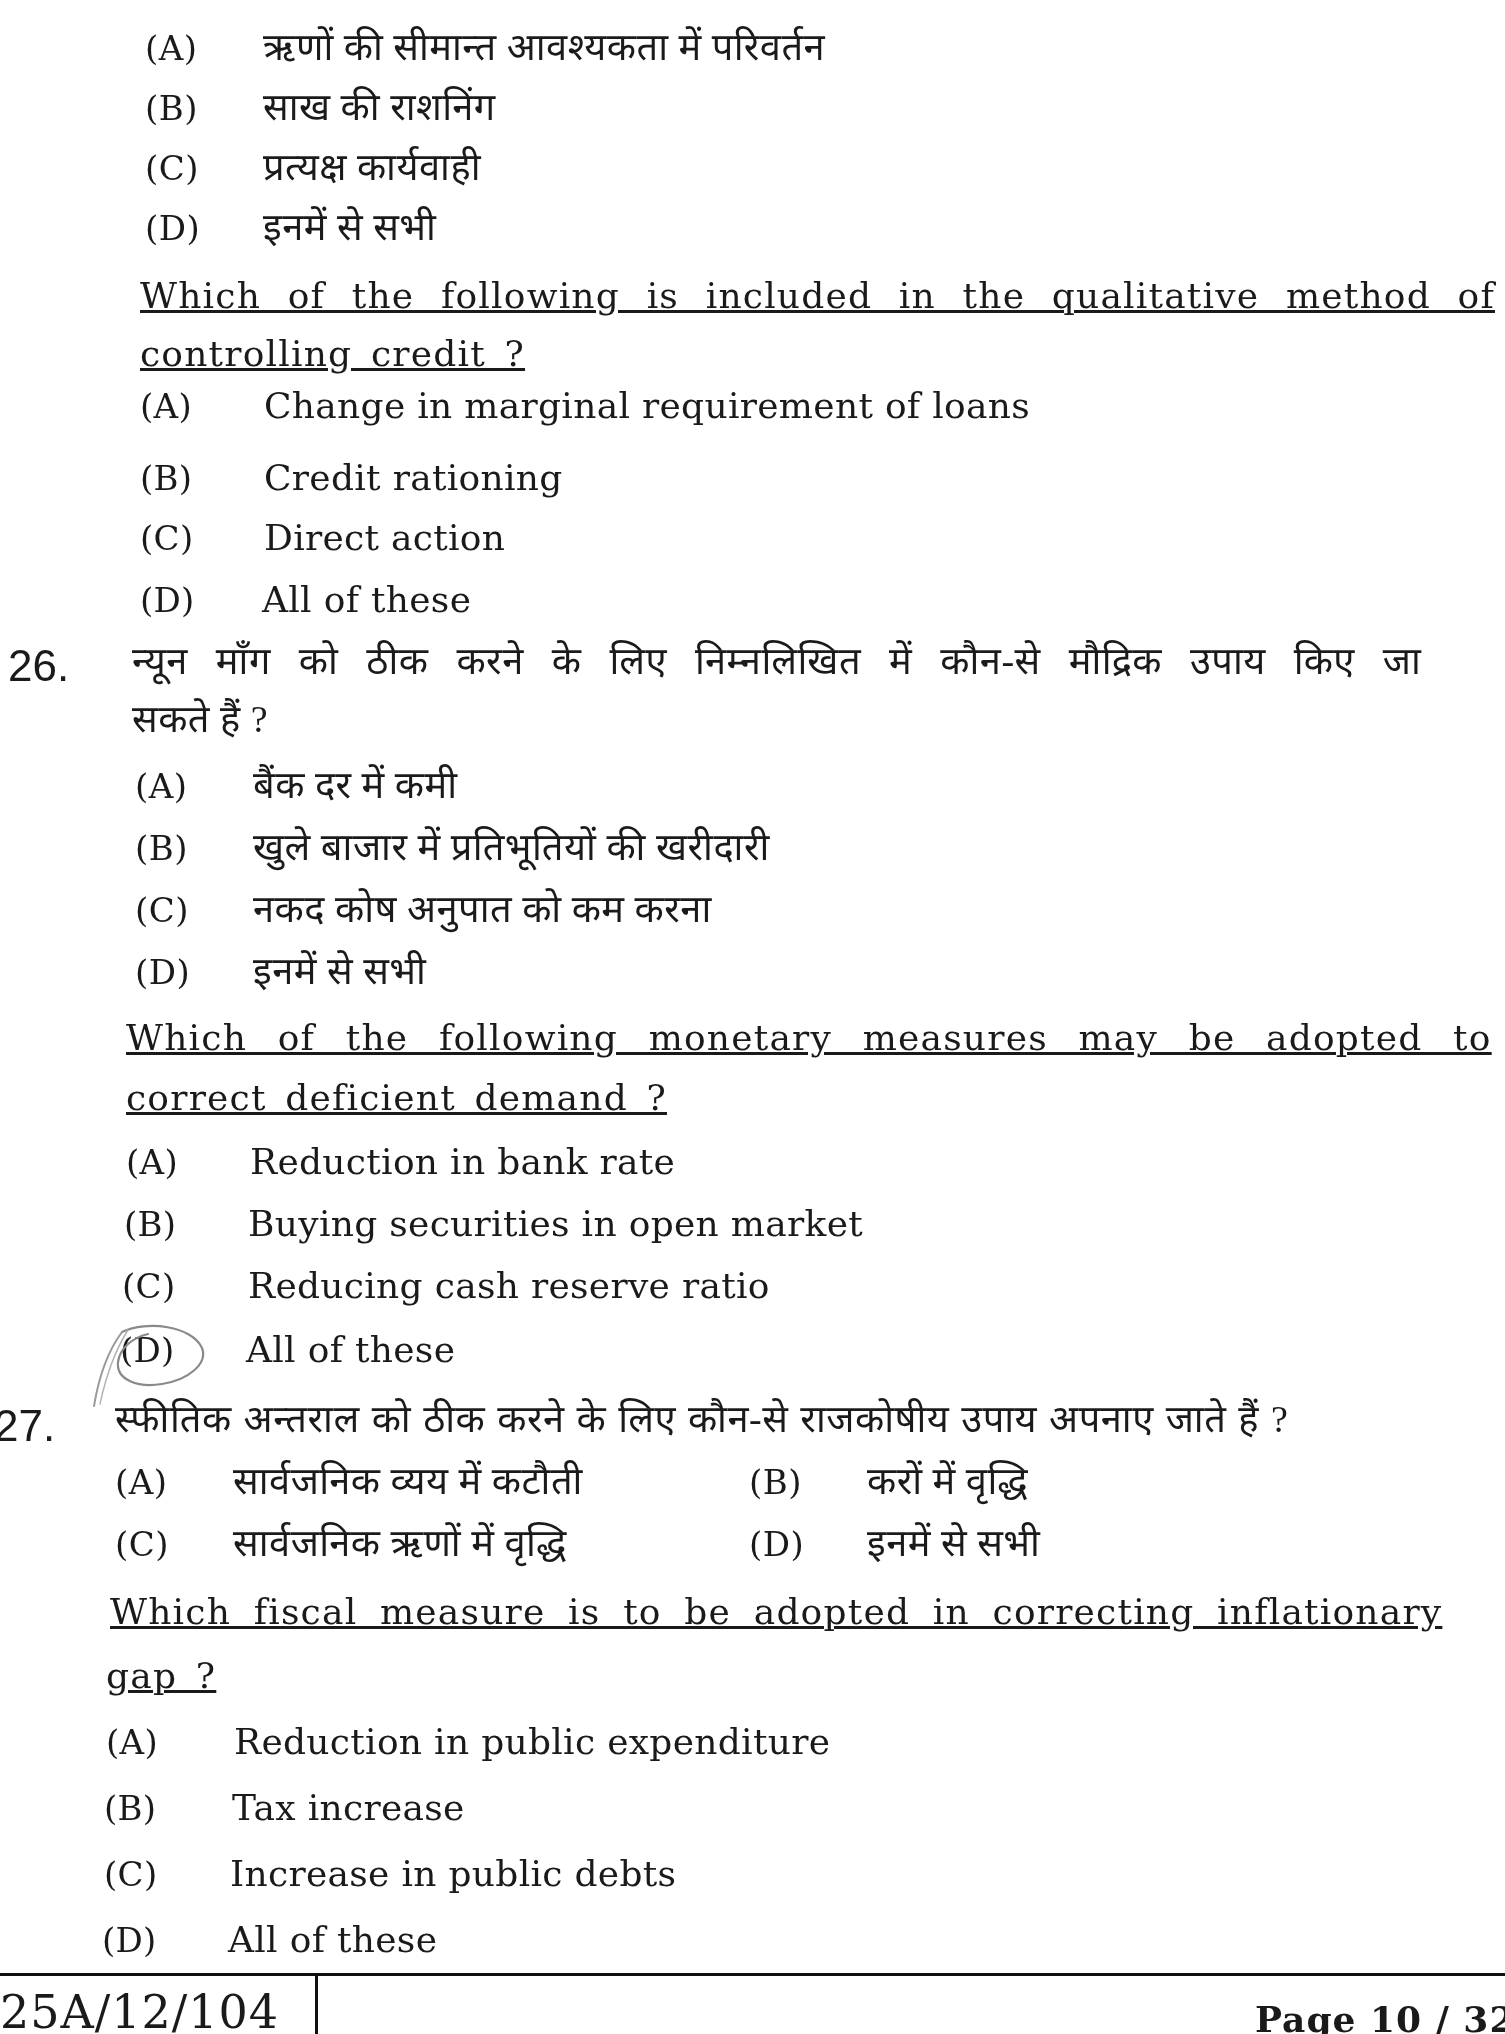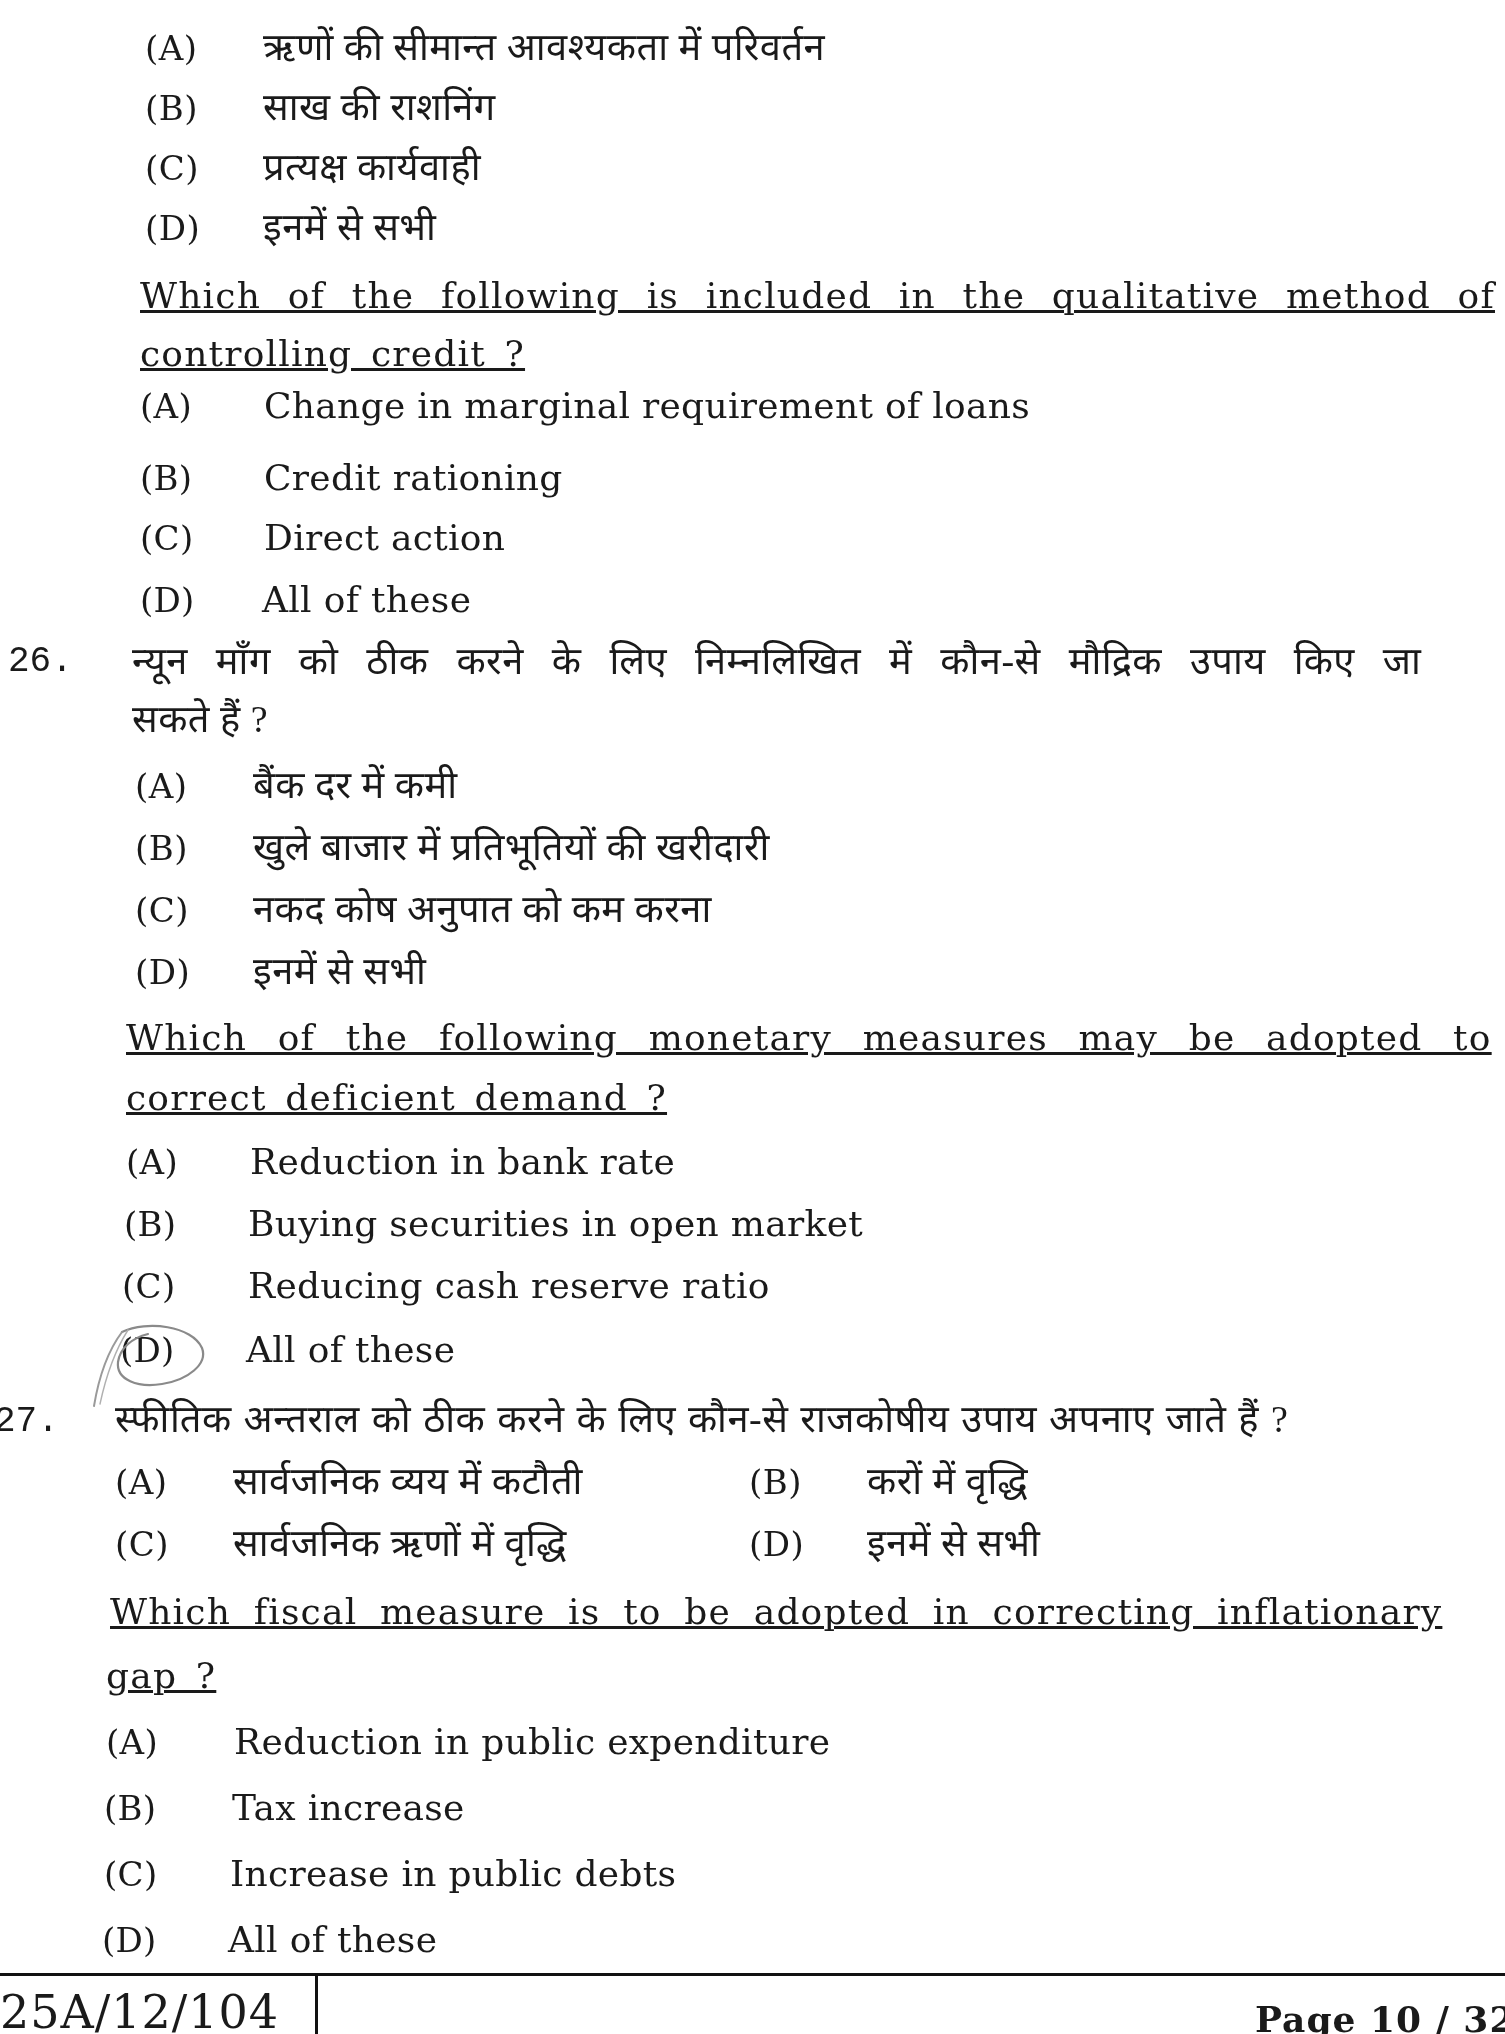--- a/index.html
+++ b/index.html
@@ -36,22 +36,22 @@
       font-size: 36px;
       letter-spacing: 0.3px;
     }
     .en.stem {
       letter-spacing: 1.2px;
       word-spacing: 14px;
       text-decoration: underline;
     }
     .en.stem.tight { word-spacing: 6px; }
     .qnum {
-      font-family: Liberation Mono, monospace;
-      font-size: 36px;
+      font-family: Liberation Sans, sans-serif;
+      font-size: 44px;
     }
     .optlabel {
       display: inline-block;
       width: 120px;
       font-family: "DejaVu Serif", "Liberation Serif", serif;
       font-size: 34px;
     }
     .optlabel.hi-lbl { width: 118px; }
     .cut-top {
       position: absolute;

